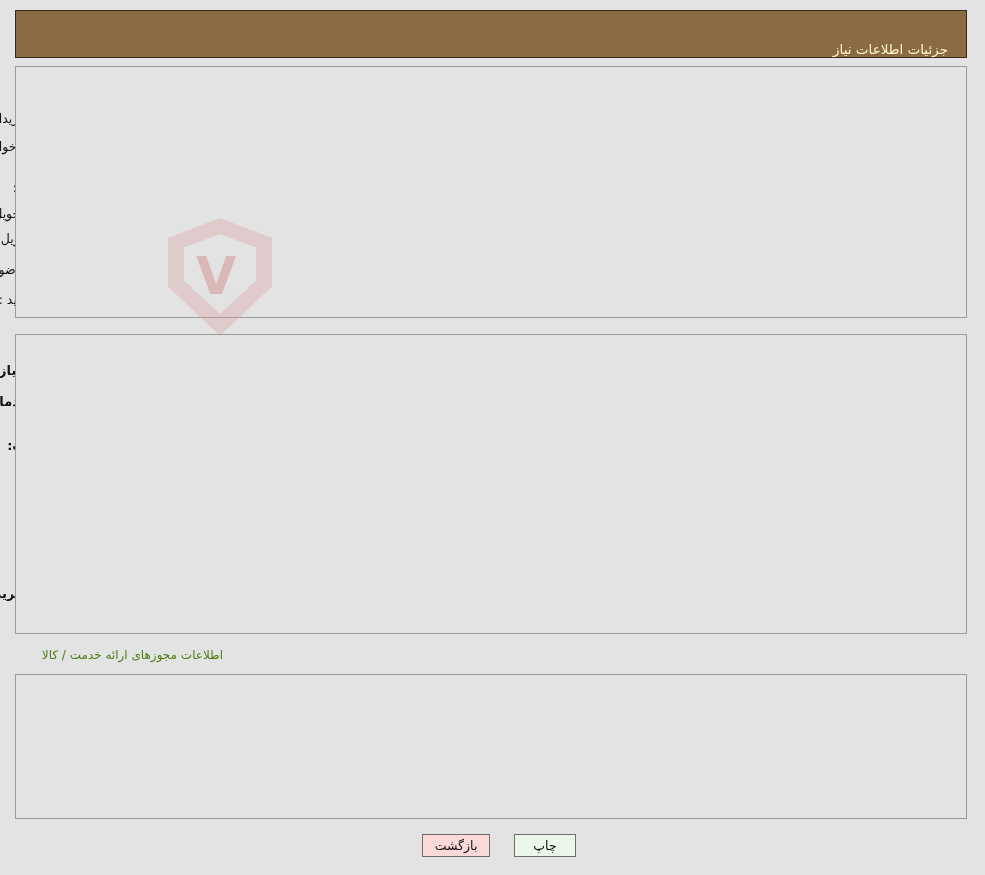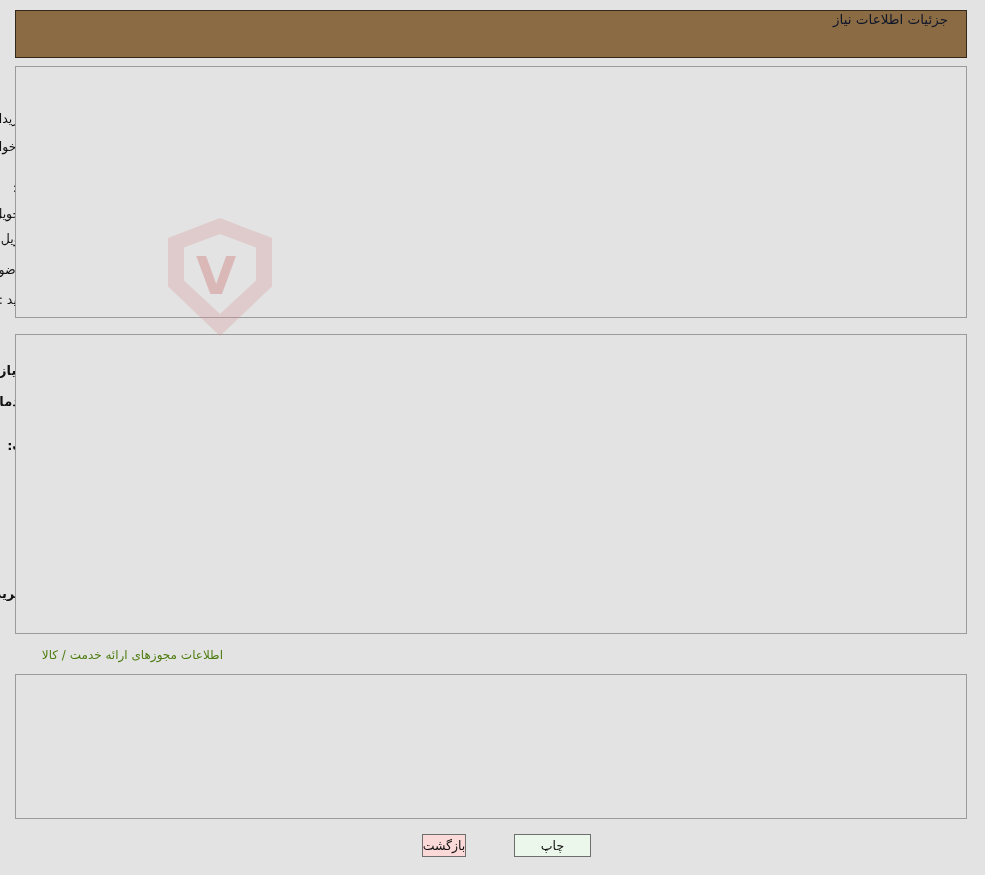--- a/index.html
+++ b/index.html
@@ -51,22 +51,22 @@
     color: rgba(214,150,150,0.55);
     direction: ltr;
   }
 
   
   .topbar {
     position: absolute; top: 10px; right: 18px;
     width: 952px; height: 48px;
     background: #8b6b43;
     border: 1px solid #33291a;
-    color: #0f172a;
-    display: flex; align-items: flex-start; justify-content: flex-start;
+    color: #fef9c3;
+    display: flex; align-items: flex-end; justify-content: flex-start;
     padding-right: 18px;
     font-size: 13.5px;
     z-index: 2;
   }
 
   
   .panel {
     position: absolute;
     background: #e3e3e3;
     border: 1px solid #9b9b9b;
@@ -225,22 +225,22 @@
   .fbtn {
     position: absolute;
     height: 23px;
     border: 1px solid #6e6e6e;
     font-size: 12.5px;
     display: flex; align-items: center; justify-content: center;
     cursor: pointer;
     color: #111;
     z-index: 4;
   }
-  .fbtn.print { background: #eaf7ea; width: 77px; top: 834px; left: 514px; }
-  .fbtn.back  { background: #fbd9d9; width: 44px; top: 834px; left: 422px; }
+  .fbtn.print { background: #eaf7ea; width: 62px; top: 834px; left: 514px; }
+  .fbtn.back  { background: #fbd9d9; width: 68px; top: 834px; left: 422px; }
 
   .section-note {
     position: absolute;
     font-size: 12px;
     color: #4d7c0f;
     white-space: nowrap;
     z-index: 3;
   }
 </style>
 </head>

